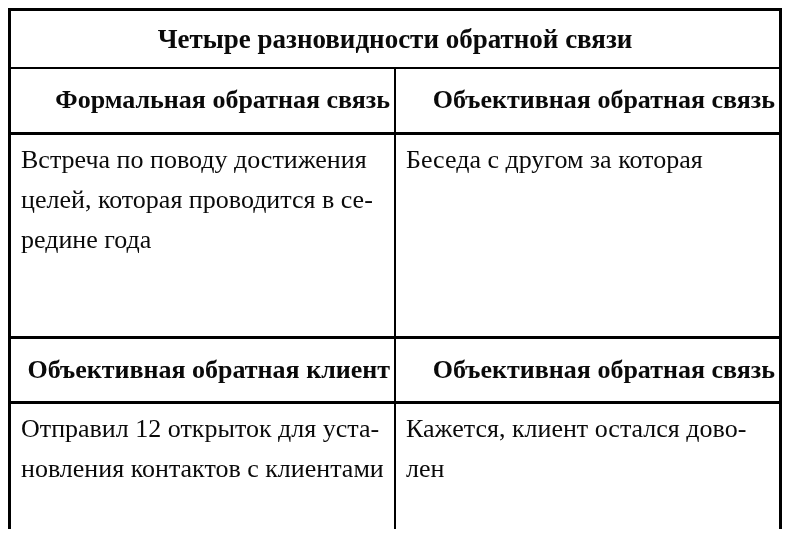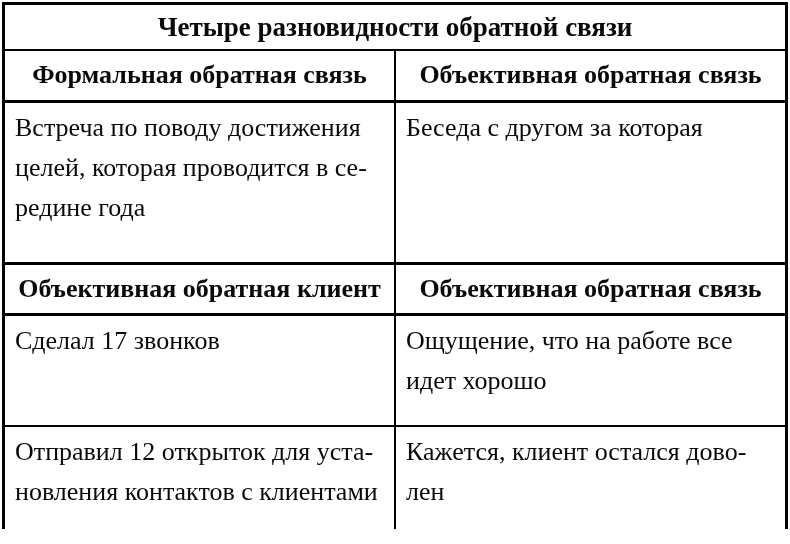--- a/index.html
+++ b/index.html
@@ -4,21 +4,21 @@
 <style>
   html, body {
     margin: 0;
     padding: 0;
     background: #ffffff;
   }
   .page {
     width: 790px;
     height: 529px;
     box-sizing: border-box;
-    padding: 2px;
+    padding: 8px;
     background: #ffffff;
     font-family: "Liberation Serif", "DejaVu Serif", serif;
     color: #0a0a0a;
   }
   table.fb {
     width: 100%;
     height: 538px;
     border-collapse: collapse;
     table-layout: fixed;
     border: 3px solid #000;
@@ -31,21 +31,21 @@
   td.title-cell {
     height: 38px;
     text-align: center;
     vertical-align: middle;
     font-weight: bold;
     font-size: 27px;
     padding: 2px 6px;
   }
   tr.header-row td {
     height: 42px;
-    text-align: center;
+    text-align: right;
     vertical-align: middle;
     font-weight: bold;
     font-size: 26px;
     border-bottom-width: 3px;
     padding: 2px 4px;
   }
   tr.header-row.second td {
     border-top-width: 3px;
   }
   tr.body-row td {
@@ -87,25 +87,20 @@
 целей, которая проводится в се-
 редине года</td>
         <td>Беседа с другом за которая</td>
       </tr>
 
       <tr class="header-row second">
         <td>Объективная обратная клиент</td>
         <td>Объективная обратная связь</td>
       </tr>
 
-      <tr class="body-row r3">
-        <td>Сделал 17 звонков</td>
-        <td>Ощущение, что на работе все
-идет хорошо</td>
-      </tr>
 
       <tr class="body-row r4">
         <td>Отправил 12 открыток для уста-
 новления контактов с клиентами</td>
         <td>Кажется, клиент остался дово-
 лен</td>
       </tr>
     </tbody>
   </table>
 </div>

